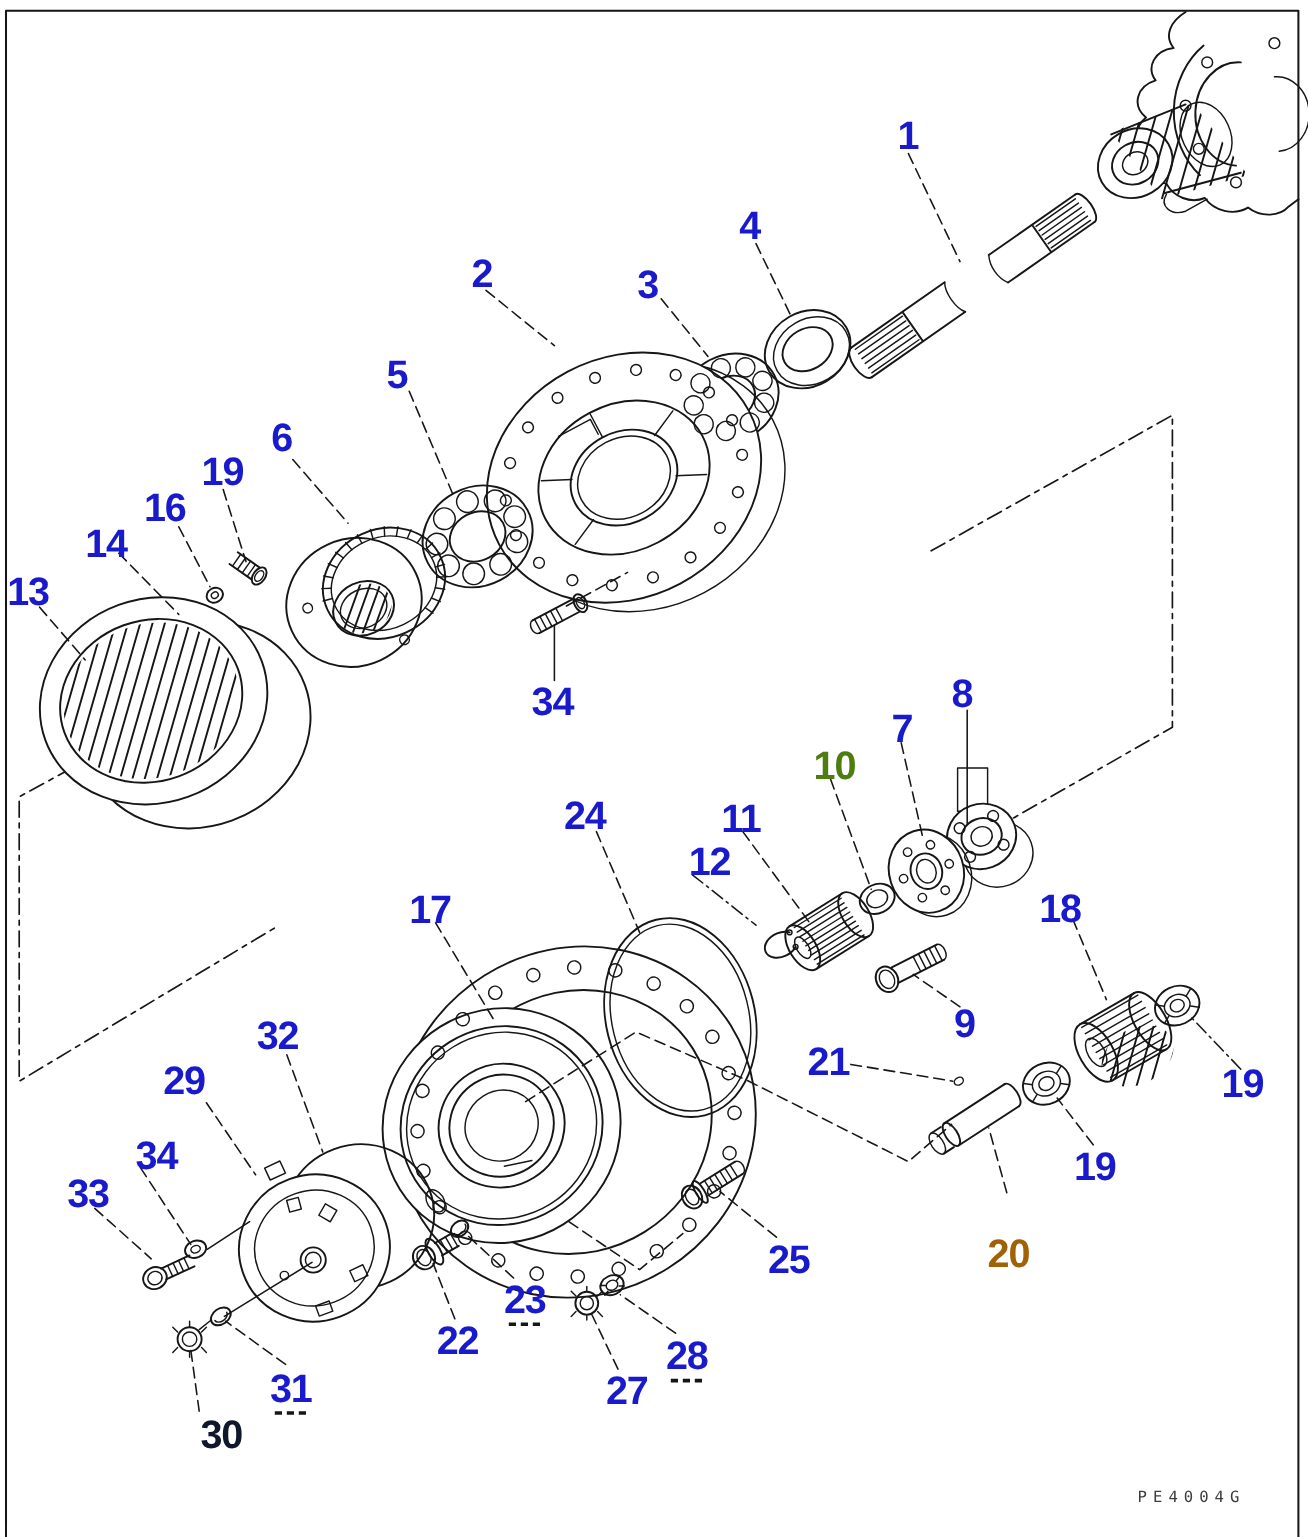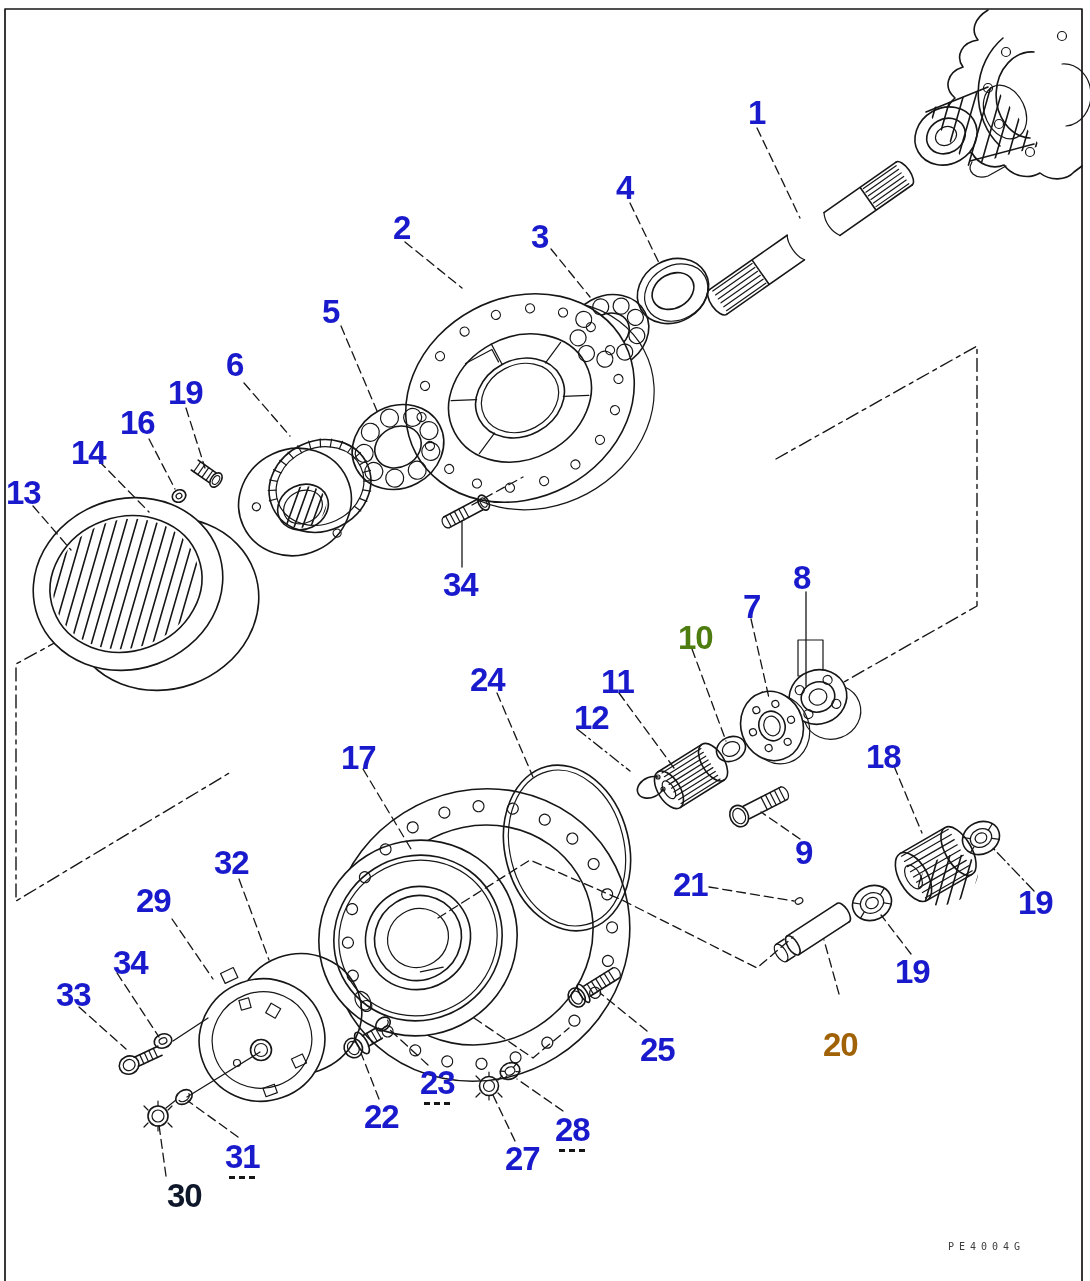--- a/index.html
+++ b/index.html
@@ -13,21 +13,21 @@
   svg .leadsolid{stroke-width:1.3;}
   svg .dashdot{stroke-width:1.3;stroke-dasharray:11 4 2 4;}
   svg .plane{stroke-width:1.4;stroke-dasharray:13 5 4 5;}
   svg .frame{stroke-width:1.7;}
   #label-layer{position:absolute;left:0;top:0;width:100%;height:100%;}
   .num{position:absolute;font-weight:bold;font-size:33px;line-height:1;
        letter-spacing:-1px;white-space:nowrap;}
   .num.u::after{content:"";display:block;width:26px;margin:3px auto 0;
                 border-bottom:3px dashed #161616;}
   .doccode{position:absolute;font-family:"DejaVu Sans Mono", monospace;
-           font-size:10px;letter-spacing:5px;color:#3c3c3c;}
+           font-size:13px;letter-spacing:5px;color:#3c3c3c;}
 </style>
 </head>
 <body>
 
 <div id="stage">
 
 <svg id="art" width="1090" height="1281" viewBox="0 0 1090 1281">
   <defs>
     <clipPath id="clip-p6bore">
           <ellipse cx="303" cy="507" rx="24" ry="20" transform="rotate(-25 303 507)"></ellipse>

